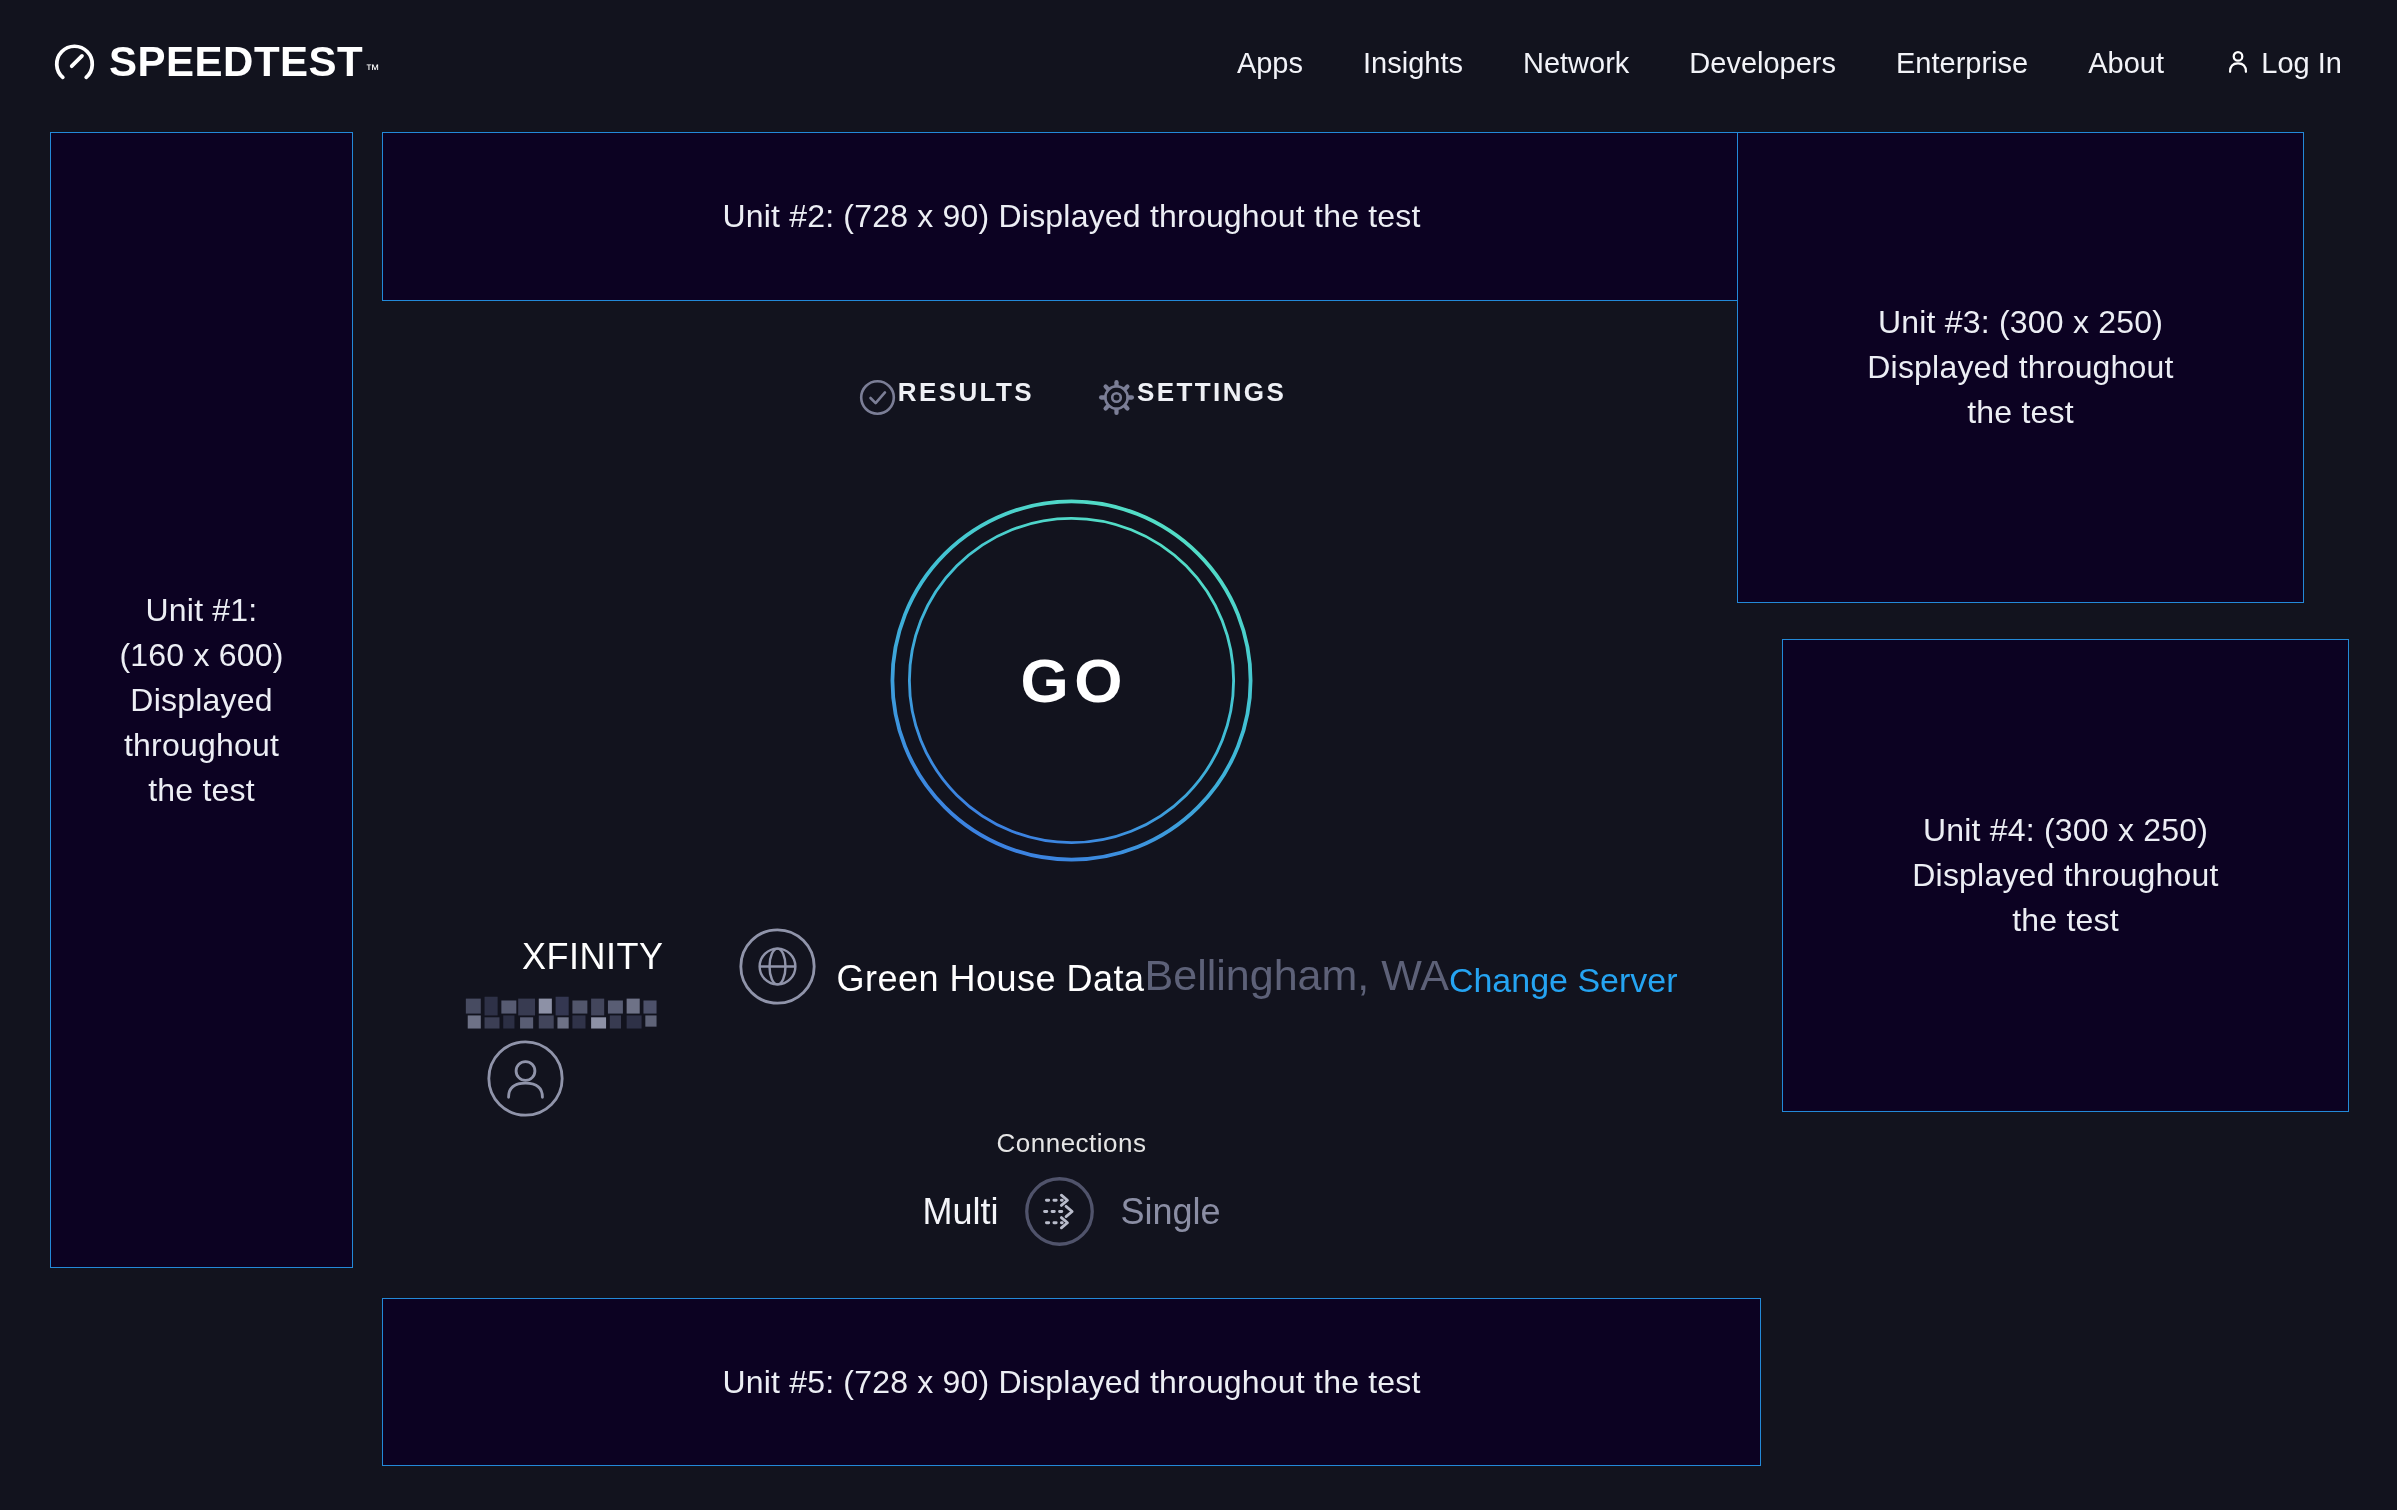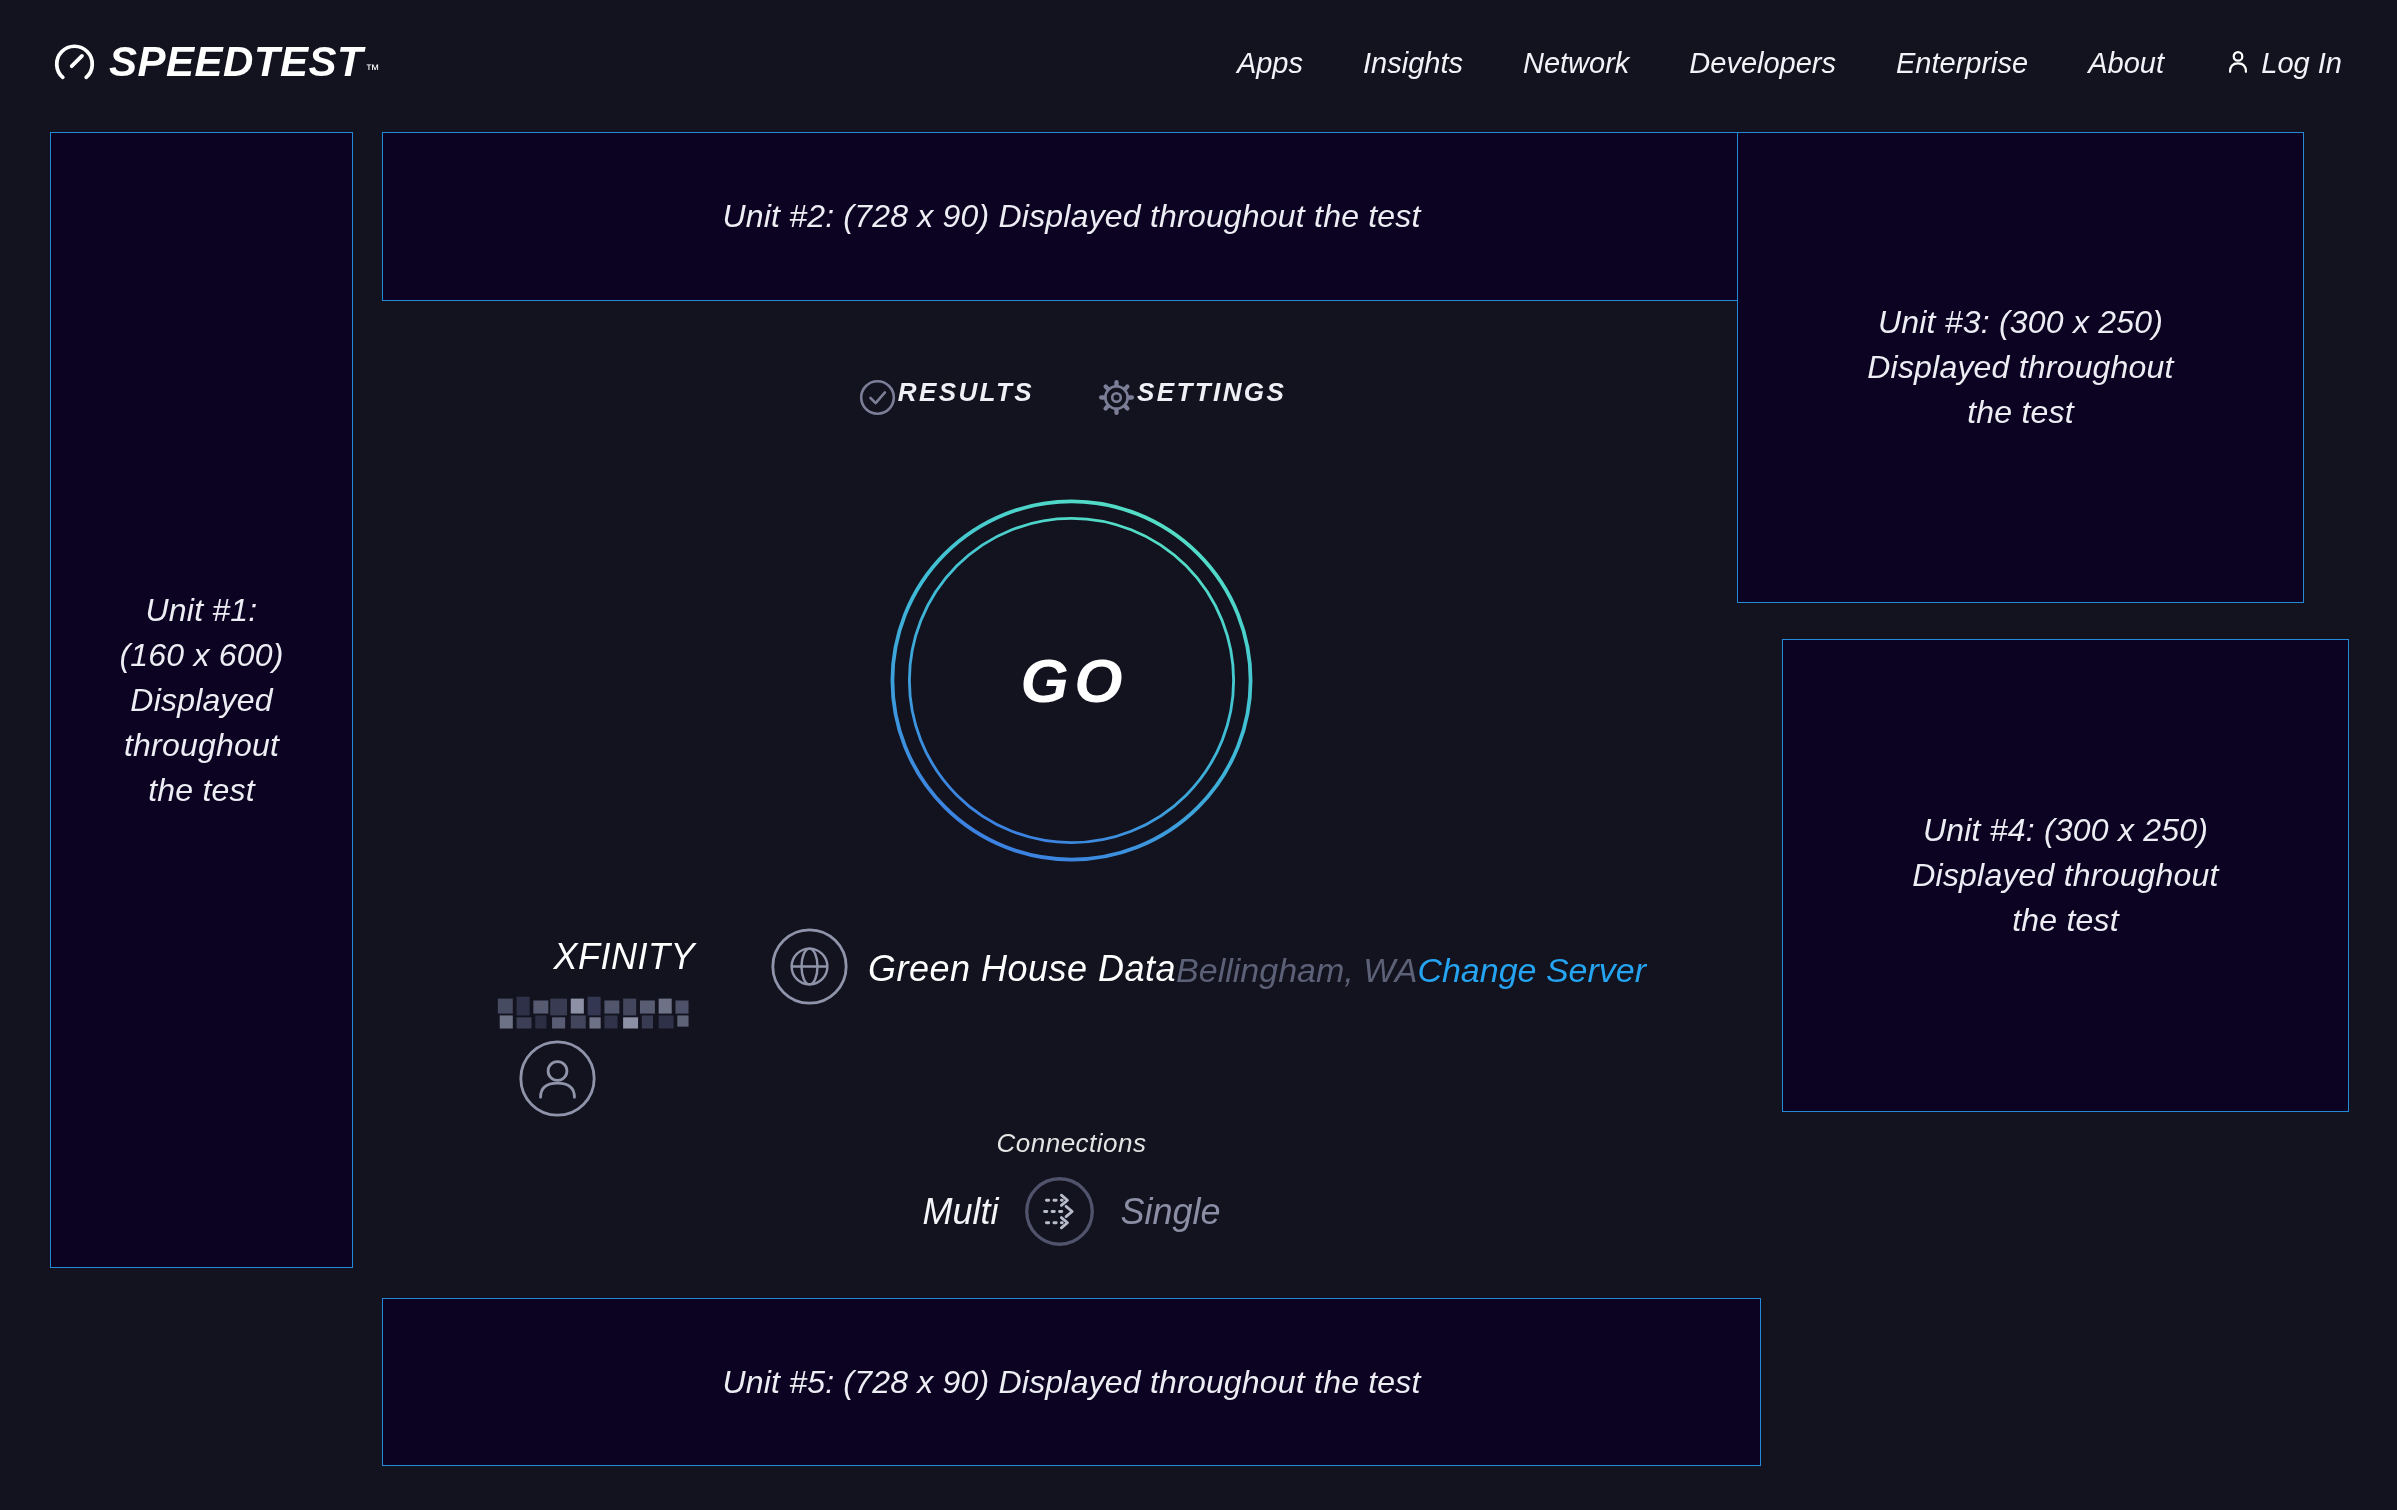--- a/index.html
+++ b/index.html
@@ -3,21 +3,21 @@
 <meta charset="utf-8">
 <style>
   * { margin: 0; padding: 0; box-sizing: border-box; }
   html, body { width: 2397px; height: 1510px; }
   body {
     background: var(--page_bg, #12131e);
     font-family: "Liberation Sans", "DejaVu Sans", sans-serif;
     color: #f2f3f8;
     overflow: hidden;
   }
-  #app { position: relative; width: 2397px; height: 1331px; font-style: italic; }
+  #app { position: relative; width: 2397px; height: 1331px; }
 
   
   .header {
     position: absolute; top: 0; left: 0; width: 2397px; height: 126px;
     display: flex; align-items: center; justify-content: space-between;
     padding: 0 55px 0 53px;
   }
   .logo { display: flex; align-items: flex-start; gap: 13px; cursor: pointer; }
   .logo-text { font-size: 42px; font-weight: 700; letter-spacing: 0.5px; color: #fff; line-height: 49px; }
   .logo-tm { font-size: 14px; color: #fff; position: relative; top: -1.9px; left: 1.9px; }
@@ -61,21 +61,21 @@
 
   .host-row { top: 927px; display: flex; justify-content: center; align-items: flex-start; }
   .client-group { display: flex; align-items: flex-start; flex-direction: column; }
   .client-text { display: flex; flex-direction: column; align-items: flex-end; padding-top: 9.4px; }
   .isp-name { font-size: 36px; font-weight: 500; color: #fff; letter-spacing: 0.5px; }
   .redacted { margin-top: 15px; }
   .client-icon { margin-left: 21px; }
   .server-group { display: flex; align-items: flex-start; margin-left: 75px; }
   .server-text { display: flex; flex-direction: row; align-items: flex-end; margin-left: 19px; padding-top: 7.5px; }
   .server-name { font-size: 36px; font-weight: 500; color: #fff; letter-spacing: 0.5px; }
-  .server-location { font-size: 34px; color: #5d6178; margin-top: 16px; }
+  .server-location { font-size: 43px; color: #5d6178; margin-top: 16px; }
   .change-server { font-size: 34px; color: var(--accent_blue, #25a4f2); margin-top: 14px; cursor: pointer; text-decoration: none; }
 
   .connections-label-row { top: 1128px; display: flex; justify-content: center; }
   .connections-label { font-size: 26px; color: #e5e5e5; letter-spacing: 0.5px; }
   .connections-row { top: 1175px; display: flex; justify-content: center; align-items: center; gap: 24.5px; }
   .conn-option { font-size: 36px; cursor: pointer; }
   .conn-multi { color: #f4f5f9; }
   .conn-single { color: #8b8ea4; }
   .conn-toggle { cursor: pointer; display: block; }
 </style>

